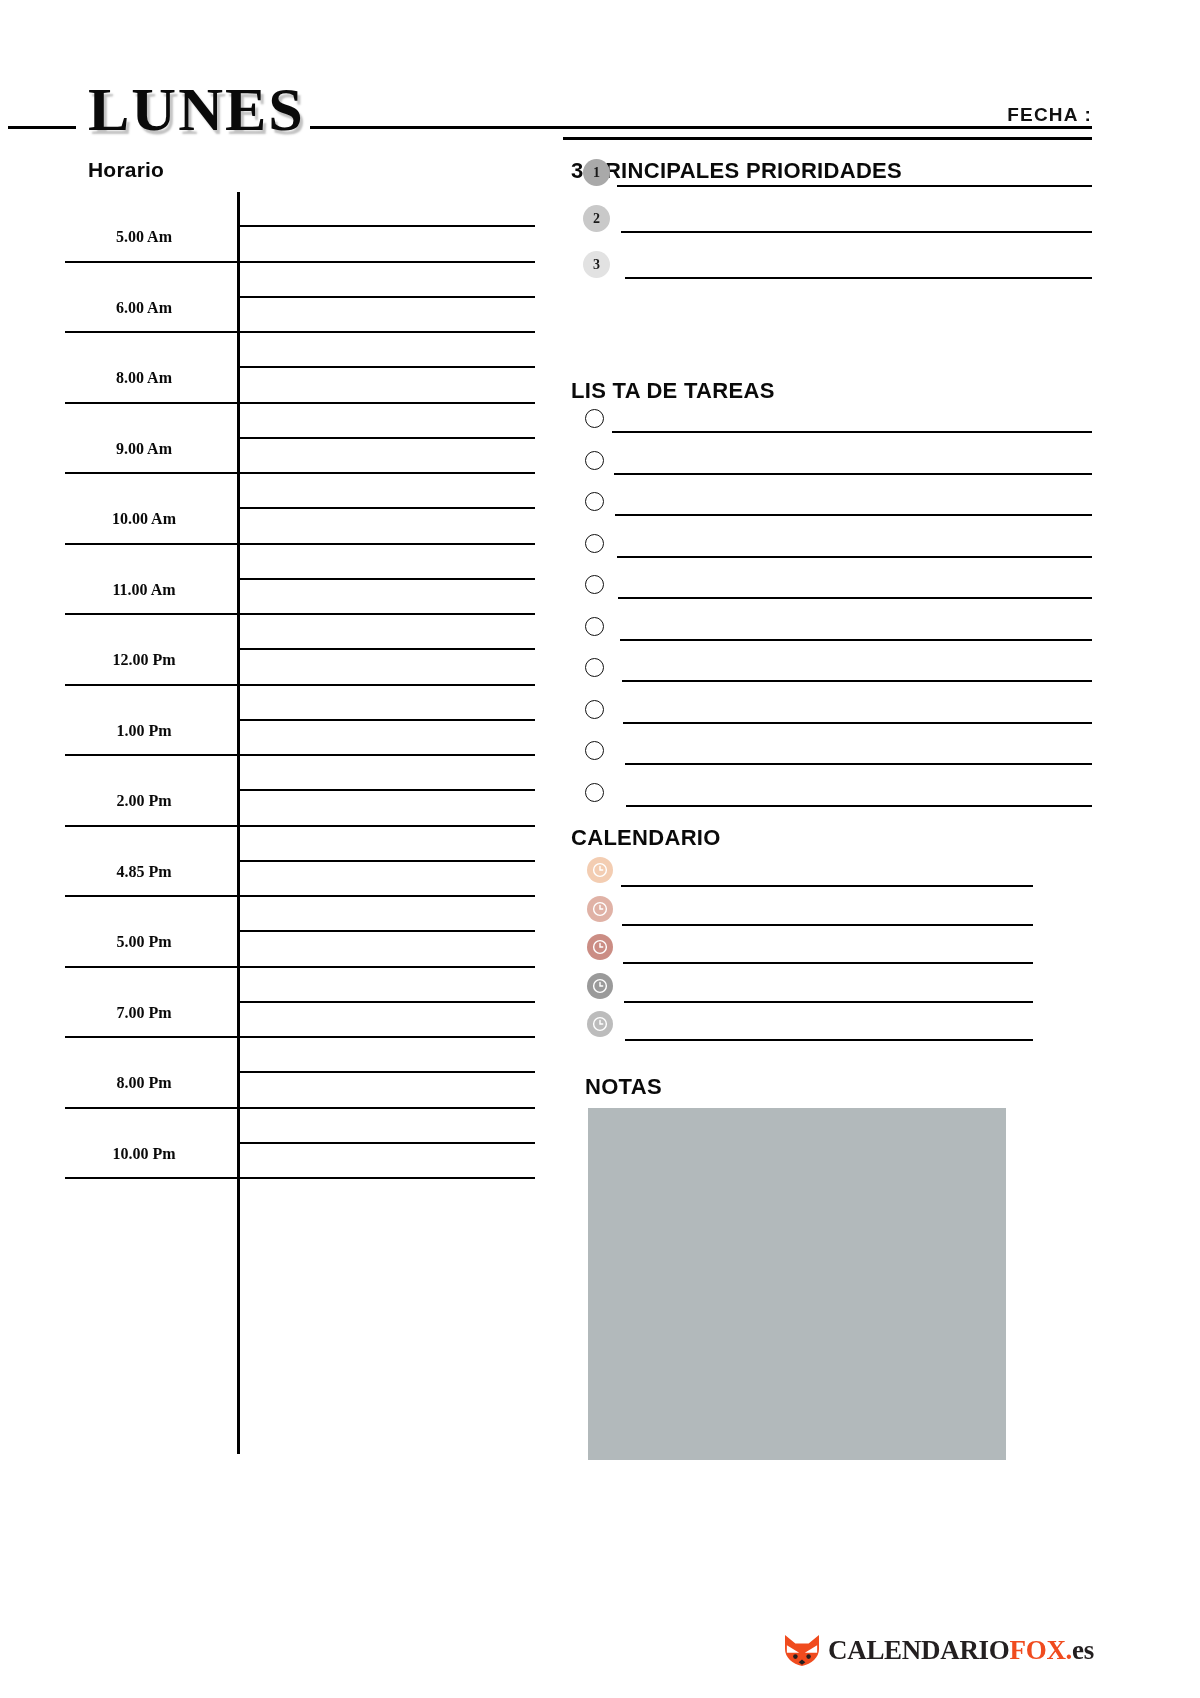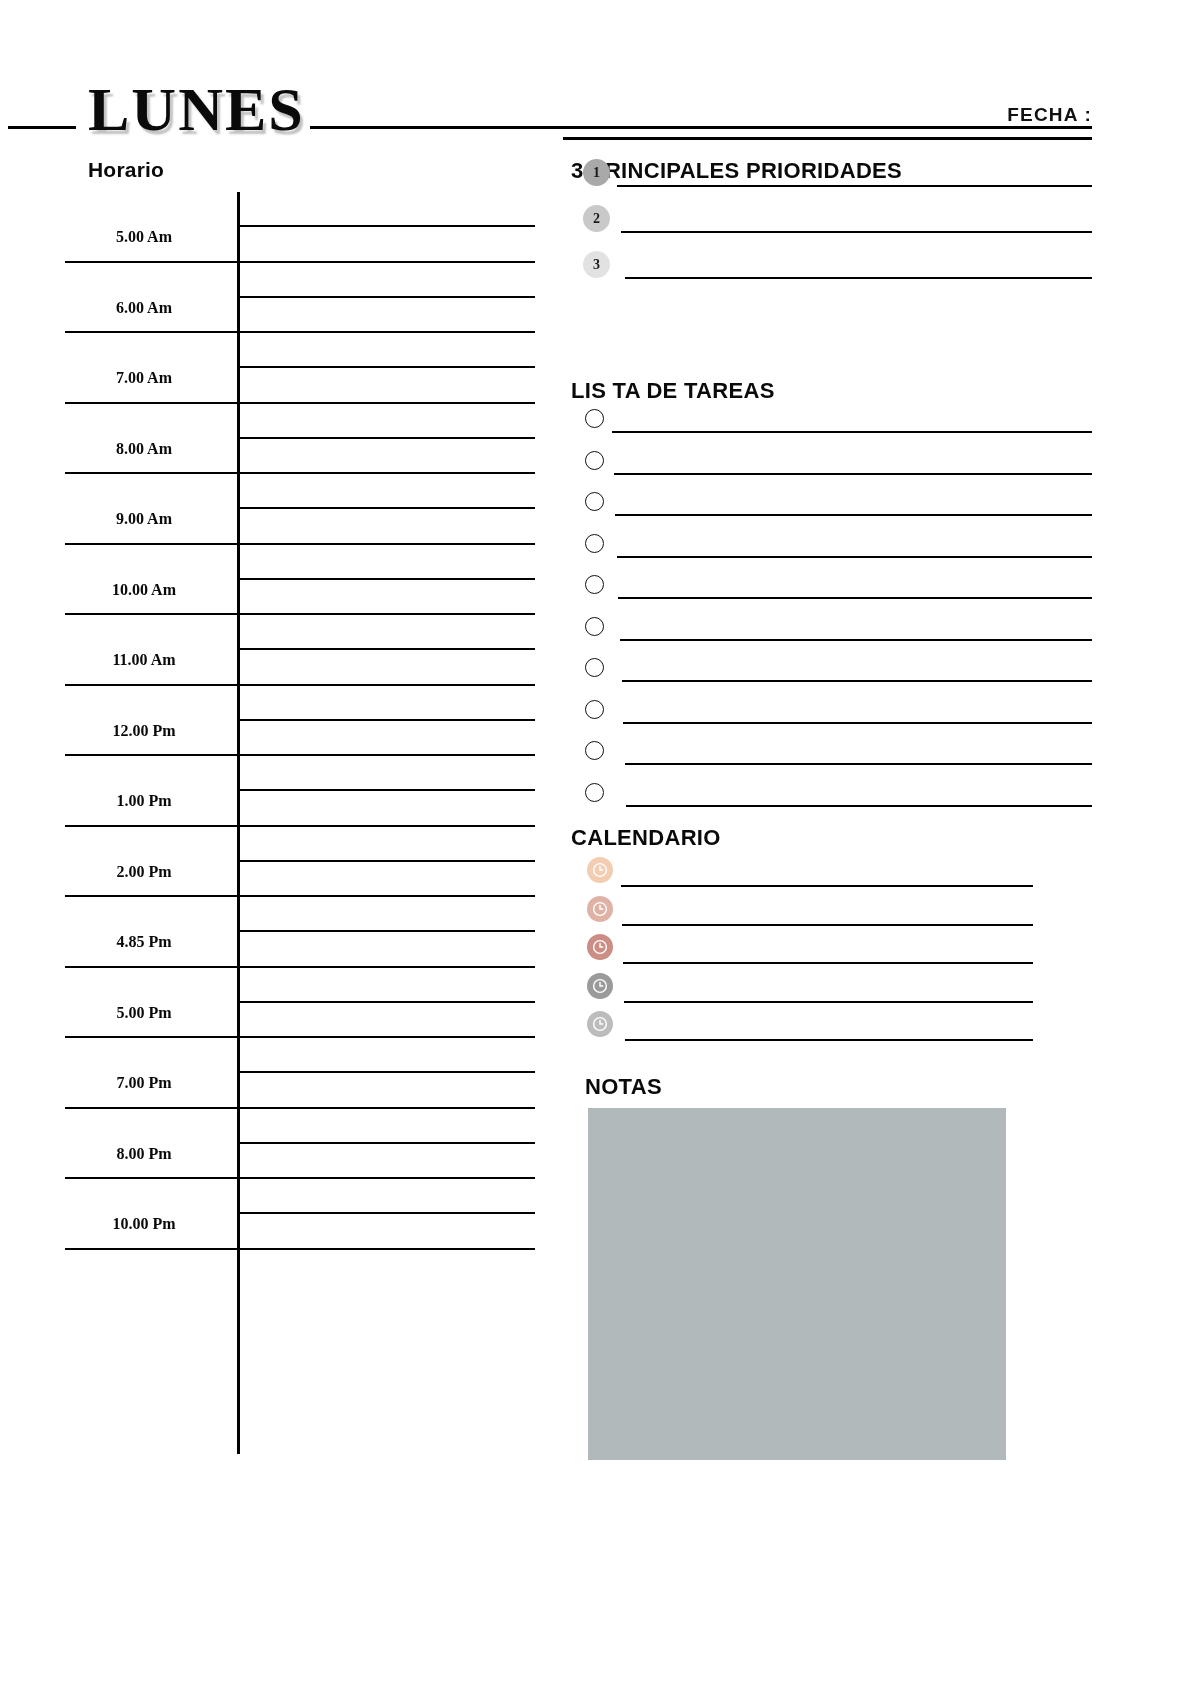--- a/index.html
+++ b/index.html
@@ -220,25 +220,20 @@
   <div class="schedule-label">Horario</div>
   <div class="schedule" id="schedule">
     <div class="sched-divider"></div>
   <div class="hour-row">
         <div class="hour-label">5.00 Am</div>
         <div class="half-line"></div>
         <div class="full-line"></div>
       </div>
       <div class="hour-row">
         <div class="hour-label">6.00 Am</div>
-        <div class="half-line"></div>
-        <div class="full-line"></div>
-      </div>
-      <div class="hour-row">
-        <div class="hour-label">7.00 Am</div>
         <div class="half-line"></div>
         <div class="full-line"></div>
       </div>
       <div class="hour-row">
         <div class="hour-label">8.00 Am</div>
         <div class="half-line"></div>
         <div class="full-line"></div>
       </div>
       <div class="hour-row">
         <div class="hour-label">9.00 Am</div>
@@ -402,14 +397,25 @@
             <path d="M12 7.2 L12 12 L15.6 12" fill="none" stroke="#ffffff" stroke-width="1.9" stroke-linecap="round"></path>
           </svg>
         </div>
         <div class="meet-line" style="left: 62px; width: 408px;"></div>
       </div>
     </div>
 
   <div class="section-title" style="left:585px; top:1074px;">NOTAS</div>
   <div class="notes-box" id="notes-box" style="background: rgb(178, 185, 187);"></div>
 
+  <div class="footer-logo">
+    <svg class="fox-mark" viewBox="0 0 40 36">
+      <path d="M2 2 L13 11 L27 11 L38 2 L38 17 C38 26 30 33 20 35 C10 33 2 26 2 17 Z" fill="#f04b1e"></path>
+      <path d="M4 13 L17 21 L4 21 Z" fill="#ffffff"></path>
+      <path d="M36 13 L23 21 L36 21 Z" fill="#ffffff"></path>
+      <circle cx="13" cy="25" r="2.4" fill="#231f20"></circle>
+      <circle cx="27" cy="25" r="2.4" fill="#231f20"></circle>
+      <path d="M20 28 L16.5 31 L20 33.5 L23.5 31 Z" fill="#231f20"></path>
+    </svg>
+    <span class="logo-text"><span class="logo-dark">CALENDARIO</span><span class="logo-orange">FOX.</span><span class="logo-dark">es</span></span>
+  </div>
 
 </div>
 
 </body></html>

